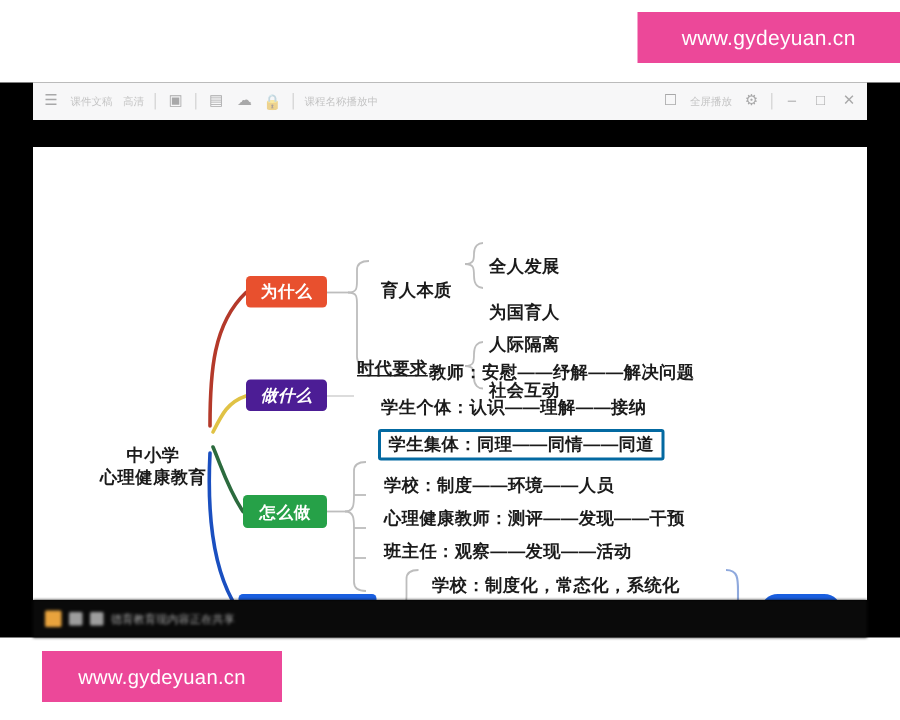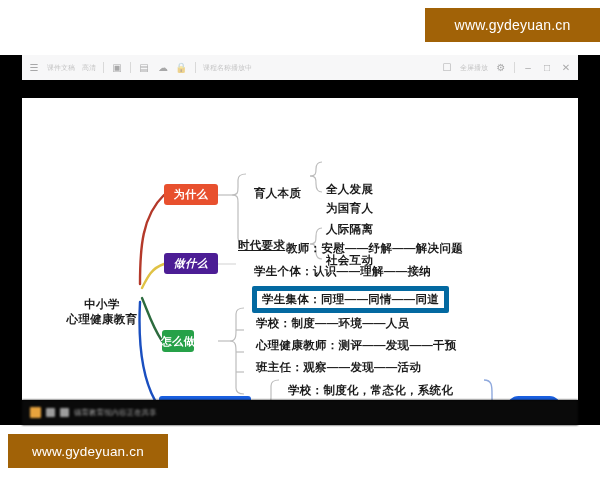--- a/index.html
+++ b/index.html
@@ -4,23 +4,24 @@
 <style>
   html,body{margin:0;padding:0;}
   body{
     width:600px;height:480px;background:#ffffff;overflow:hidden;
     font-family:"Liberation Sans","DejaVu Sans",sans-serif;
   }
   #stage{position:relative;width:600px;height:480px;background:#ffffff;}
 
   
   .watermark{
-    position:absolute;background:#a16207;color:#ffffff;
+    position:absolute;background:#ec4899;color:#ffffff;
     font-size:14px;letter-spacing:.2px;display:flex;align-items:center;justify-content:center;
     white-space:nowrap;
+    margin-left:20px;
   }
   #wm-top{right:0;top:8px;width:175px;height:34px;}
   #wm-bottom{left:8px;bottom:12px;width:160px;height:34px;font-size:13.5px;}
 
   
   #player{position:absolute;left:0;top:55px;width:600px;height:370px;background:#000000;}
   #toolbar{
     position:absolute;left:22px;top:0px;width:556px;height:25px;background:#f7f7f8;
     display:flex;align-items:center;gap:7px;padding:0 6px;box-sizing:border-box;
     filter:blur(.5px);
@@ -46,39 +47,39 @@
   #map{position:absolute;left:0;top:0;width:556px;height:302px;}
   #wires{position:absolute;left:0;top:0;width:556px;height:302px;}
 
   .node{
     position:absolute;color:#ffffff;font-weight:bold;border-radius:3px;
     display:flex;align-items:center;justify-content:center;white-space:nowrap;
     font-size:11px;letter-spacing:.5px;
   }
   #n-why{left:142px;top:86px;width:54px;height:21px;background:#e8502e;}
   #n-what{left:142px;top:155px;width:54px;height:21px;background:#4c1d95;font-style:italic;}
-  #n-how{left:140px;top:232px;width:32px;height:22px;background:#26a148;}
+  #n-how{left:140px;top:232px;width:56px;height:22px;background:#26a148;}
   #n-degree{left:137px;top:298px;width:92px;height:23px;background:#1a5fe0;font-size:11.5px;}
   #n-limit{left:485px;top:298px;width:54px;height:23px;background:#1a5fe0;border-radius:12px;font-size:11.5px;}
 
   .root{
     position:absolute;left:28px;top:182px;width:104px;text-align:center;
     color:#1b1b1b;font-weight:bold;font-size:11.5px;line-height:15px;letter-spacing:.3px;margin-top:17px;
   }
 
   .txt{
     position:absolute;color:#1b1b1b;font-weight:bold;white-space:nowrap;
     font-size:11.5px;letter-spacing:.3px;
   }
   .sub2{font-size:11.5px;}
-  .boxed{border:5px solid #0369a1;border-radius:2px;padding:1px 5px;background:#fff;}
+  .boxed{border:2px solid #0369a1;border-radius:2px;padding:1px 5px;background:#fff;}
 
   
   #t-why-a{left:232px;top:88px;}
-  #t-why-a1{left:304px;top:72px;margin-top:12px;}
+  #t-why-a1{left:304px;top:72px;}
   #t-why-a2{left:304px;top:103px;}
   #t-why-b{left:216px;top:140px;text-decoration:underline;}
   #t-why-b1{left:304px;top:124px;}
   #t-why-b2{left:304px;top:155px;}
 
   
   #t-what-1{left:232px;top:143px;padding-left:32px;}
   #t-what-2{left:232px;top:166px;}
   #t-what-3{left:230px;top:188px;}
 

